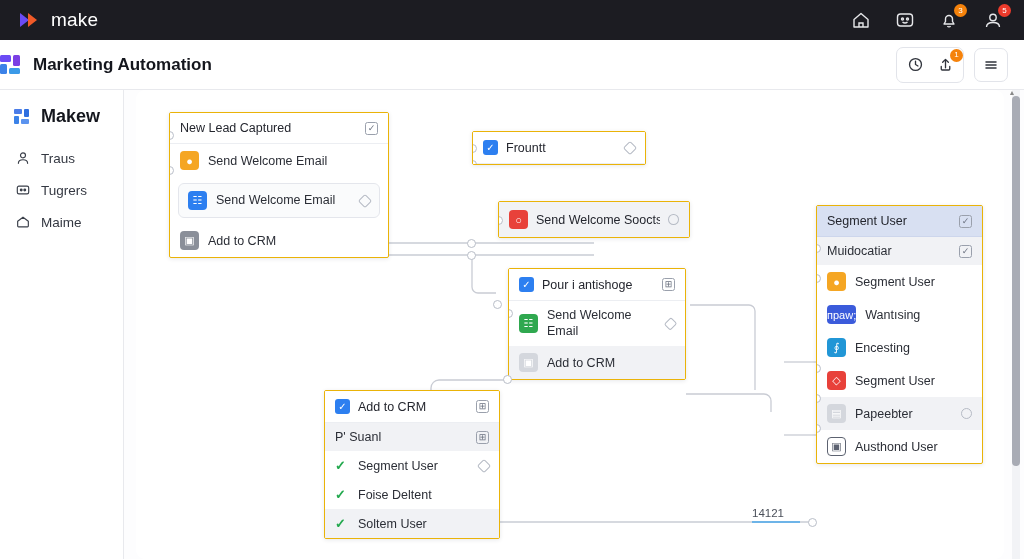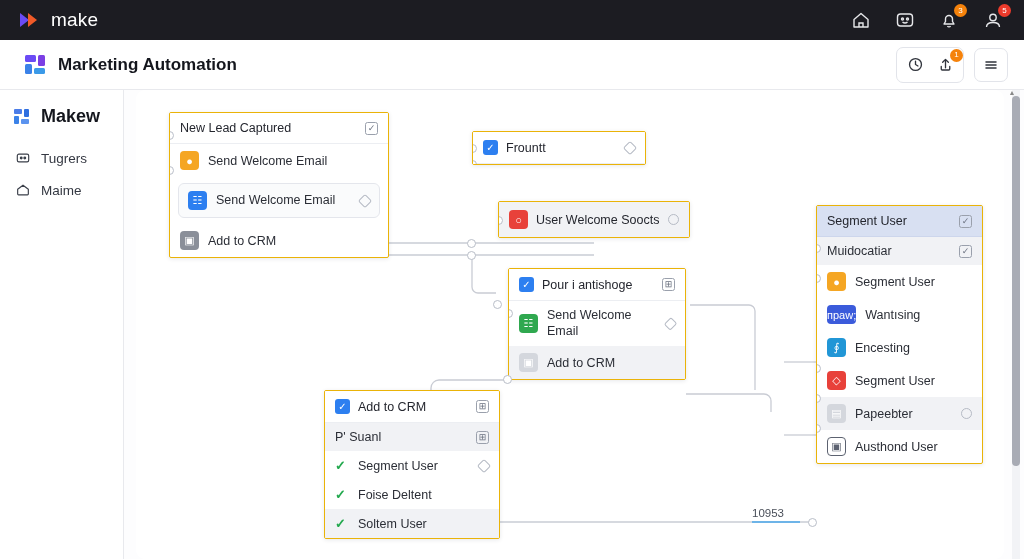--- a/index.html
+++ b/index.html
@@ -34,21 +34,21 @@
   }
   .badge.orange { background: #f5820b; }
   .badge.red { background: #ec3a2b; }
 
   
   .header {
     position: absolute; left: 0; top: 40px; width: 1024px; height: 50px;
     background: #ffffff; border-bottom: 1px solid #e8e9ed;
     display: flex; align-items: center;
   }
-  .hdr-left { display: flex; align-items: center; gap: 11px; margin-left: 25px; }
+  .hdr-left { display: flex; align-items: center; gap: 11px; margin-left: 0; }
   .proj-icon { width: 22px; height: 20px; position: relative; }
   .pi { position: absolute; border-radius: 1.5px; }
   .pi.r1 { left: 0;  top: 0;  width: 11px; height: 7px;  background: #6b4bf5; }
   .pi.r2 { left: 13px; top: 0; width: 7px;  height: 11px; background: #7b3fe4; }
   .pi.r3 { left: 0;  top: 9px; width: 7px;  height: 10px; background: #3b82e8; }
   .pi.r4 { left: 9px; top: 13px; width: 11px; height: 6px; background: #3b9ae8; }
   .proj-title { font-size: 17px; font-weight: bold; color: #14161d; }
   .hdr-right { margin-left: auto; display: flex; align-items: center; gap: 10px; margin-right: 16px; }
   .btn-group {
     display: flex; align-items: center; gap: 2px;
@@ -269,20 +269,29 @@
       <span class="side-mini">
           <i class="a"></i>
           <i class="b"></i>
           <i class="c"></i>
           <i class="d"></i>
         </span>
     </span>
     <span>Makew</span>
   </div>
 
+  <div class="side-item">
+    <span class="side-ico">
+      <svg width="16" height="16" viewBox="0 0 18 18" fill="none" stroke="#3a3f49" stroke-width="1.3">
+        <circle cx="9" cy="6" r="2.8"></circle>
+          <path d="M3.8 15 q0-4 5.2-4 t5.2 4" stroke-linecap="round"></path>
+      </svg>
+    </span>
+    <span>Traus</span>
+  </div>
 
 
   <div class="side-item">
     <span class="side-ico">
       <svg width="16" height="16" viewBox="0 0 18 18" fill="none" stroke="#3a3f49" stroke-width="1.3">
         <rect x="2.6" y="4.6" width="12.8" height="8.8" rx="1.8"></rect>
         <circle cx="7" cy="9" r="1" fill="#3a3f49"></circle>
           <circle cx="11" cy="9" r="1" fill="#3a3f49"></circle>
       </svg>
     </span>
@@ -328,21 +337,21 @@
 
       <path d="M693 153 V345"></path>
     </g>
 
     <line x1="452" y1="252" x2="490" y2="252" stroke="#9ea3ac" stroke-width="1.1"></line>
 
     <line x1="628" y1="432" x2="676" y2="432" stroke="#6db4e8" stroke-width="2"></line>
   </svg>
 
   <div class="edge-label" style="left:451px; top:238px;">15021</div>
-  <div class="edge-label" style="left:628px; top:417px;">10953</div>
+  <div class="edge-label" style="left:628px; top:417px;">14121</div>
 
   <div class="node" style="left:45px; top:22px; width:220px;">
     <div class="node-hdr plain">
       <span class="lbl">New Lead Captured</span>
       <span class="sp mini-sq">✓</span>
     </div>
     <div class="node-row">
       <span class="sqico orange">●</span>
       <span class="lbl">Send Welcome Email</span>
     </div>
@@ -365,21 +374,21 @@
       <span class="lbl">Frountt</span>
       <span class="sp diamond"></span>
     </div>
     <div class="port" style="left:-5px; top:12px;"></div>
     <div class="port" style="left:-5px; top:28px;"></div>
   </div>
 
   <div class="node" style="left:374px; top:111px; width:192px;">
     <div class="node-hdr grayish" style="border-bottom:none;">
       <span class="sqico redring">○</span>
-      <span class="lbl">User Welcome Soocts</span>
+      <span class="lbl">Send Welcome Soocts</span>
       <span class="sp circ-dot"></span>
     </div>
     <div class="port" style="left:-5px; top:14px;"></div>
   </div>
 
   <div class="node" style="left:384px; top:178px; width:178px;">
     <div class="node-hdr plain">
       <span class="cbx">✓</span>
       <span class="lbl">Pour i antishoge</span>
       <span class="sp mini-sq">⊞</span>

